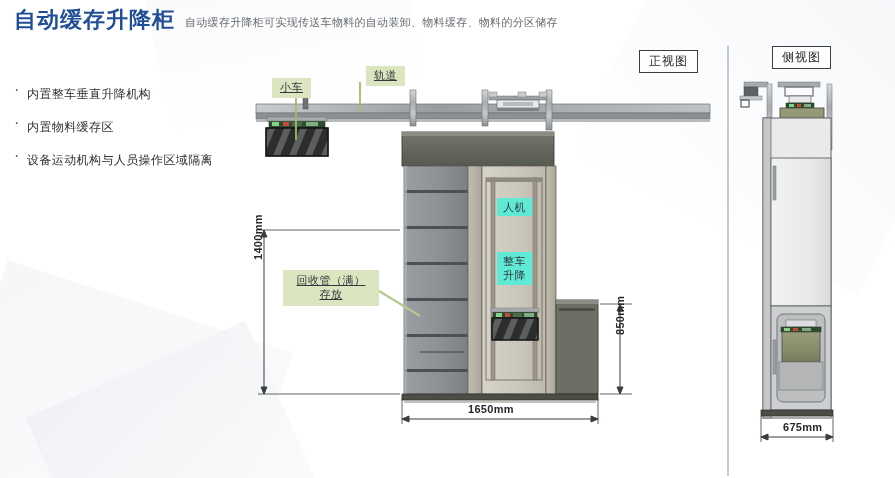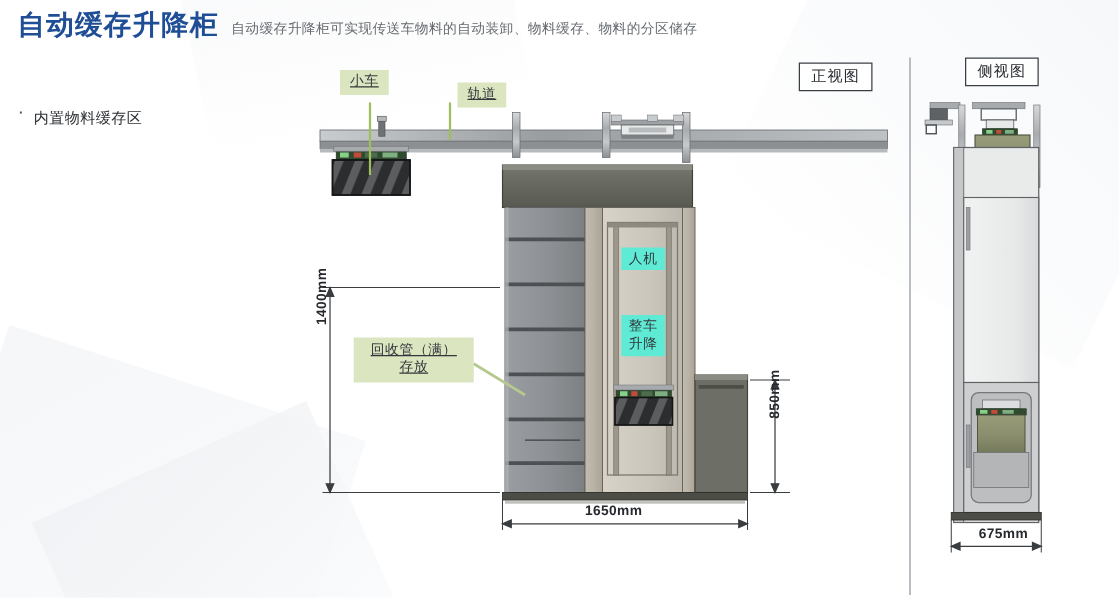--- a/index.html
+++ b/index.html
@@ -53,21 +53,21 @@
   #drawing { position:absolute; left:0; top:0; width:895px; height:478px; z-index:4; }
 
   
   .callout {
     position:absolute; z-index:7;
     background:#dbe5c0; border:none;
     font-size:11px; color:#33383d; text-align:center;
     padding:3px 8px; letter-spacing:.5px; line-height:1.25;
   }
   .callout .u { text-decoration:underline; }
-  #callout-cart  { left:272px; top:56px;text-align:right; }
+  #callout-cart  { left:272px; top:78px;text-align:right; }
   #callout-rail  { left:338px; top:66px;margin-left:28px; }
   #callout-store { left:283px; top:270px; width:96px; padding:4px 4px; }
 
   
   .callout-blue {
     position:absolute; z-index:7; background:#5eead4;
     font-size:11px; color:#33383d; text-align:center;
     padding:2px 6px; letter-spacing:.5px; line-height:1.3;
   }
   #callout-hmi  { left:497px; top:198px; }
@@ -101,21 +101,23 @@
   <div class="poly p3"></div>
   <div class="poly p4"></div>
 </div>
 
 <div id="header">
   <div id="page-title">自动缓存升降柜</div>
   <div id="page-subtitle">自动缓存升降柜可实现传送车物料的自动装卸、物料缓存、物料的分区储存</div>
 </div>
 
 <ul id="feature-list">
+  <li>内置整车垂直升降机构</li>
   <li>内置物料缓存区</li>
+  <li>设备运动机构与人员操作区域隔离</li>
 </ul>
 
 <svg id="drawing" viewBox="0 0 895 478">
   <defs>
     <linearGradient id="gMetalV" x1="0" y1="0" x2="0" y2="1">
       <stop offset="0%" stop-color="#d6d8da"></stop>
       <stop offset="35%" stop-color="#a9acae"></stop>
       <stop offset="65%" stop-color="#c6c9cb"></stop>
       <stop offset="100%" stop-color="#8e9194"></stop>
     </linearGradient>

